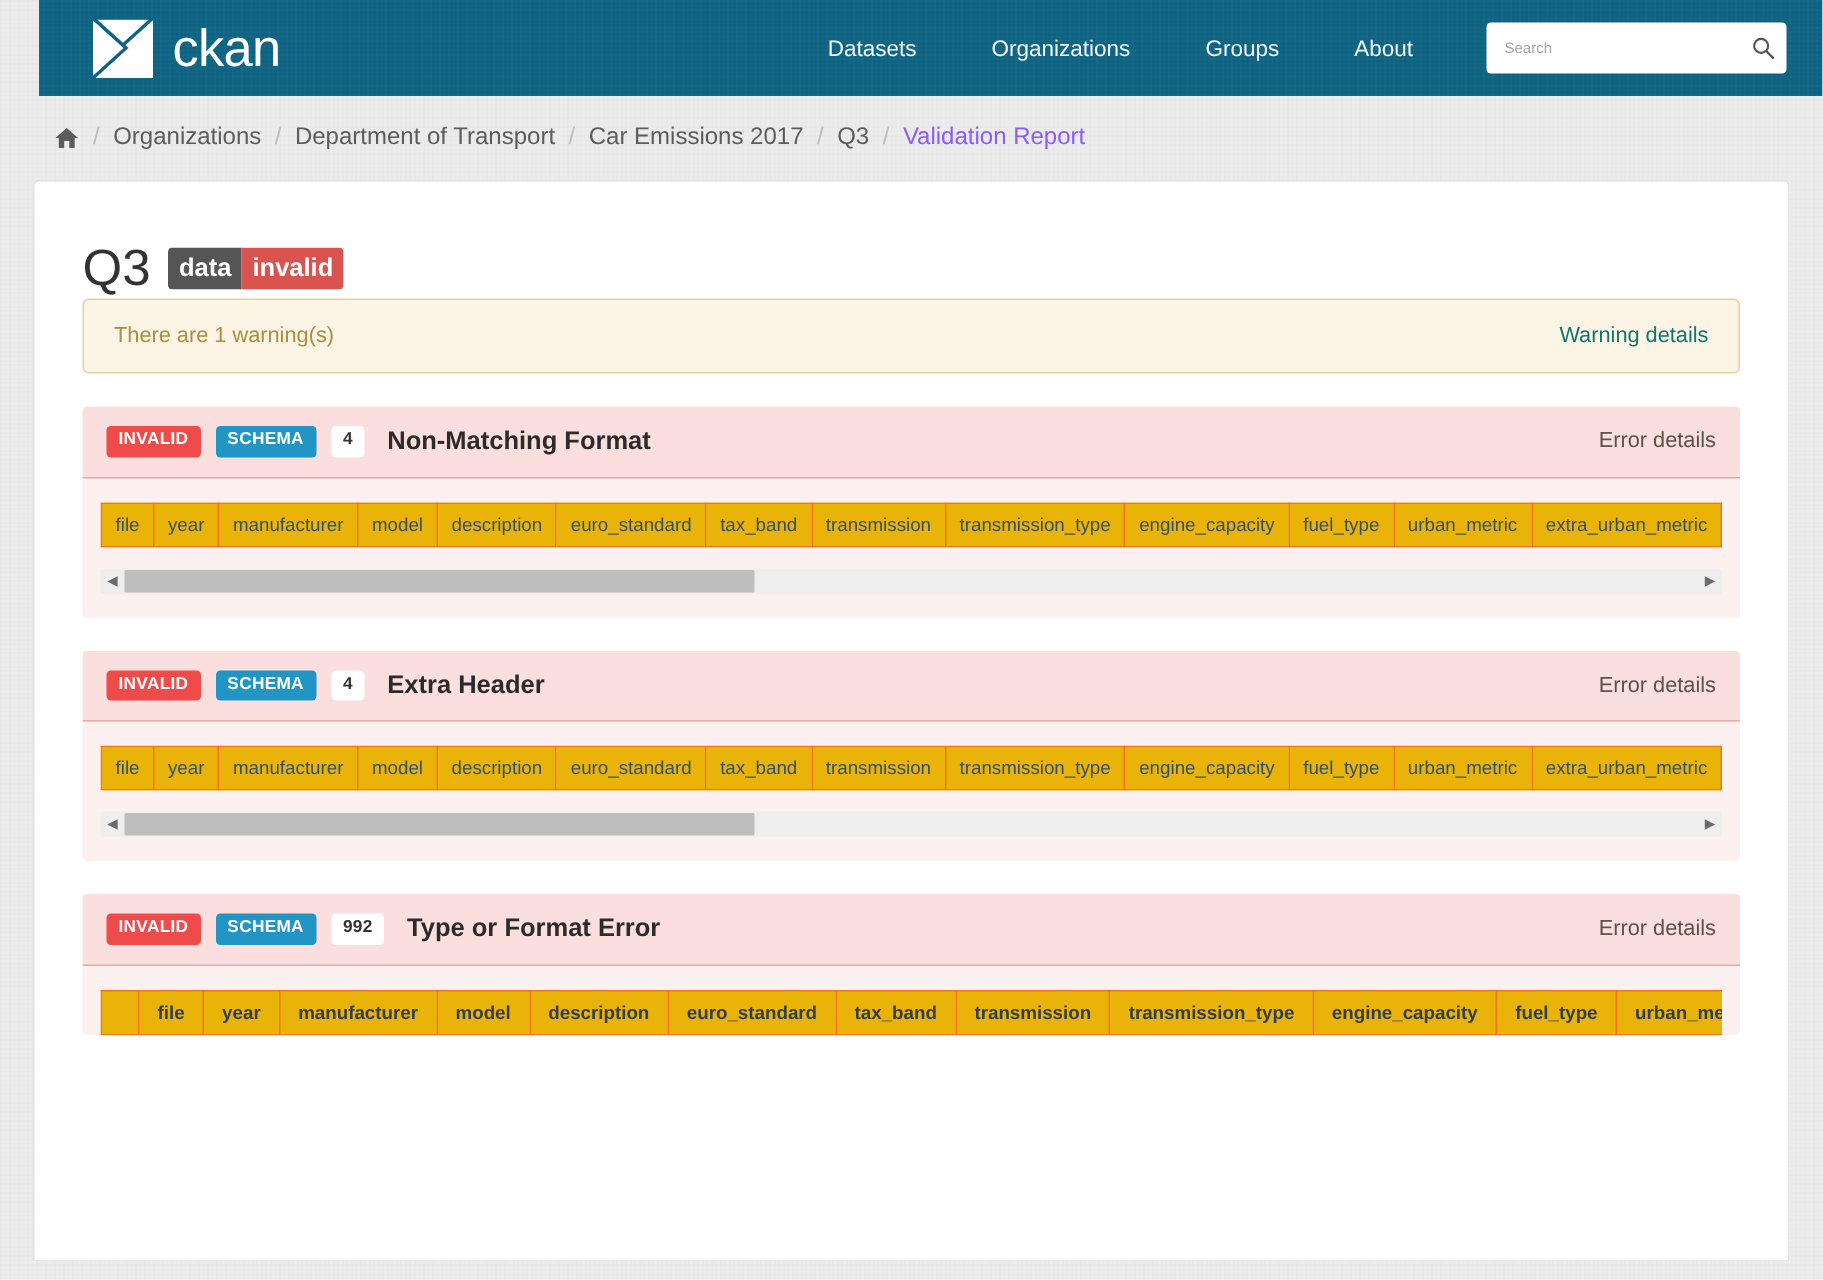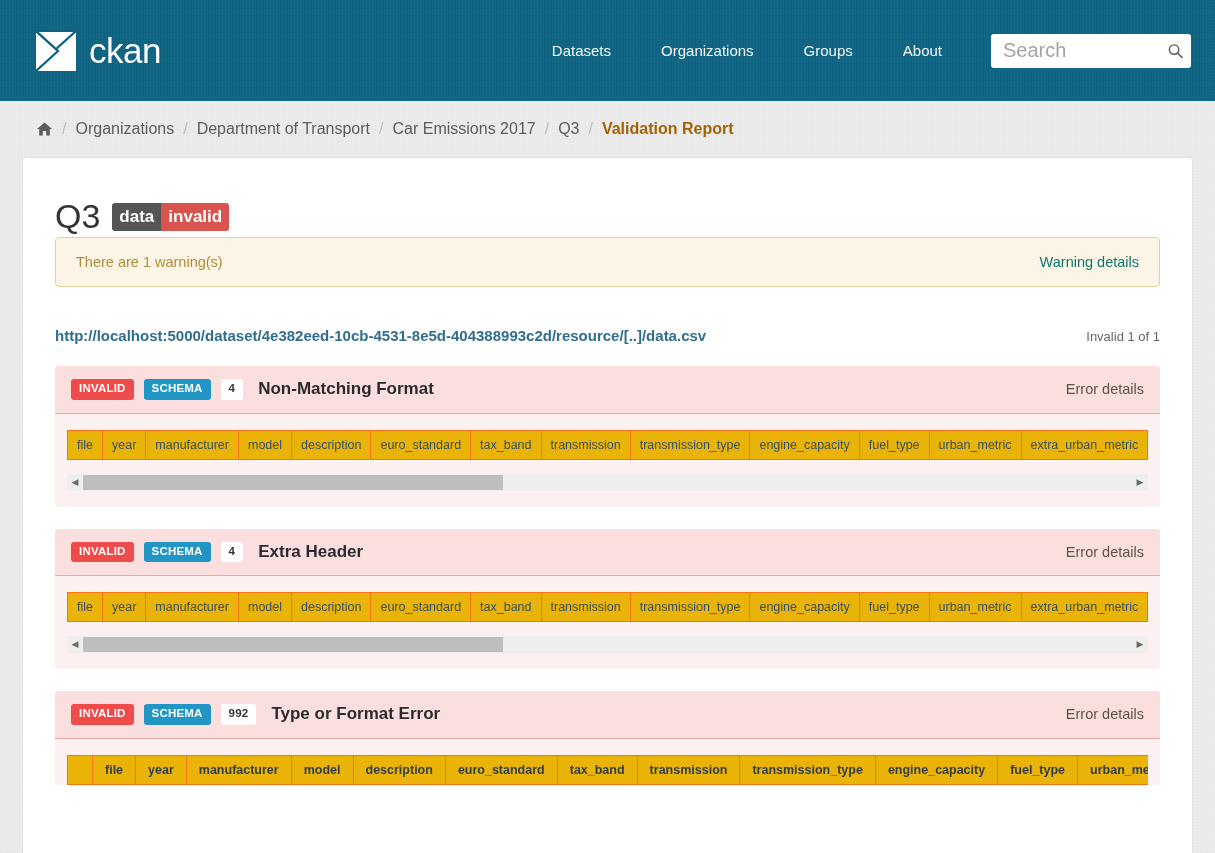--- a/index.html
+++ b/index.html
@@ -13,28 +13,29 @@
     -webkit-font-smoothing: antialiased;
   }
   body {
     background-image:
       repeating-linear-gradient(0deg, rgba(0,0,0,0.012) 0 1px, transparent 1px 3px),
       repeating-linear-gradient(90deg, rgba(0,0,0,0.012) 0 1px, transparent 1px 3px);
   }
 
   
   .masthead {
-    height: 101px;
+    height: 64px;
     background: #0e6382;
     background-image:
       repeating-linear-gradient(0deg, rgba(255,255,255,0.018) 0 1px, transparent 1px 3px),
       repeating-linear-gradient(90deg, rgba(255,255,255,0.018) 0 1px, transparent 1px 3px);
     display: flex; align-items: center;
     padding: 0 24px 0 36px;
     position: relative;
+    margin-left: 26px;
   }
   .brand { display: flex; align-items: center; gap: 13px; text-decoration: none; }
   .logo-mark {
     width: 40px; height: 40px; background: #fff;
     position: relative; flex: none;
   }
   .logo-mark svg { display: block; }
   .brand-name {
     color: #fff; font-size: 35px; line-height: 1;
     letter-spacing: -0.5px; font-weight: 400;
@@ -50,41 +51,41 @@
   }
   .search-wrap {
     margin-left: 16px;
     position: relative;
     width: 200px; height: 34px;
     background: #fff; border-radius: 3px;
     display: flex; align-items: center;
   }
   .search-wrap input {
     border: 0; outline: 0; background: transparent;
-    font-family: inherit; font-size: 20px; color: #333;
+    font-family: inherit; font-size: 10px; color: #333;
     padding: 0 32px 0 12px; width: 100%; height: 100%;
   }
   .search-wrap input::placeholder { color: #a4a4a4; }
   .search-btn {
     position: absolute; right: 8px; top: 50%; transform: translateY(-50%);
     background: none; border: 0; cursor: pointer; padding: 0;
     display: flex; align-items: center; color: #555;
   }
 
   
   .breadcrumb-bar {
     height: 56px;
     display: flex; align-items: center;
     padding: 0 36px;
     font-size: 16px;
   }
   .breadcrumb { display: flex; align-items: center; flex-wrap: nowrap; }
   .breadcrumb a { color: #5c5c5c; text-decoration: none; }
   .breadcrumb .sep { color: #bdbdbd; margin: 0 9px; }
-  .breadcrumb .current { color: #a16207; font-weight: bold; }
+  .breadcrumb .current { color: #8b5cf6; font-weight: normal; }
   .home-icon { display: flex; align-items: center; color: #5c5c5c; }
 
   
   .card {
     margin: 0 22px;
     background: #fff;
     border: 1px solid #e2e2e2;
     border-bottom: 0;
     border-radius: 4px 4px 0 0;
     padding: 32px 32px 0 32px;
@@ -268,24 +269,20 @@
       <span class="right">invalid</span>
     </span>
   </h1>
 
 
   <div class="warning">
     <span>There are 1 warning(s)</span>
     <a href="#">Warning details</a>
   </div>
 
-  <div class="source-row">
-    <a href="#" class="source-url">http://localhost:5000/dataset/4e382eed-10cb-4531-8e5d-404388993c2d/resource/[..]/data.csv</a>
-    <span class="source-count">Invalid 1 of 1</span>
-  </div>
 
   <section class="err-block">
     <div class="err-head">
       <span class="tag invalid">INVALID</span>
       <span class="tag schema">SCHEMA</span>
       <span class="tag count">4</span>
       <span class="err-title">Non-Matching Format</span>
       <a href="#" class="err-details">Error details</a>
     </div>
     <div class="err-body">

